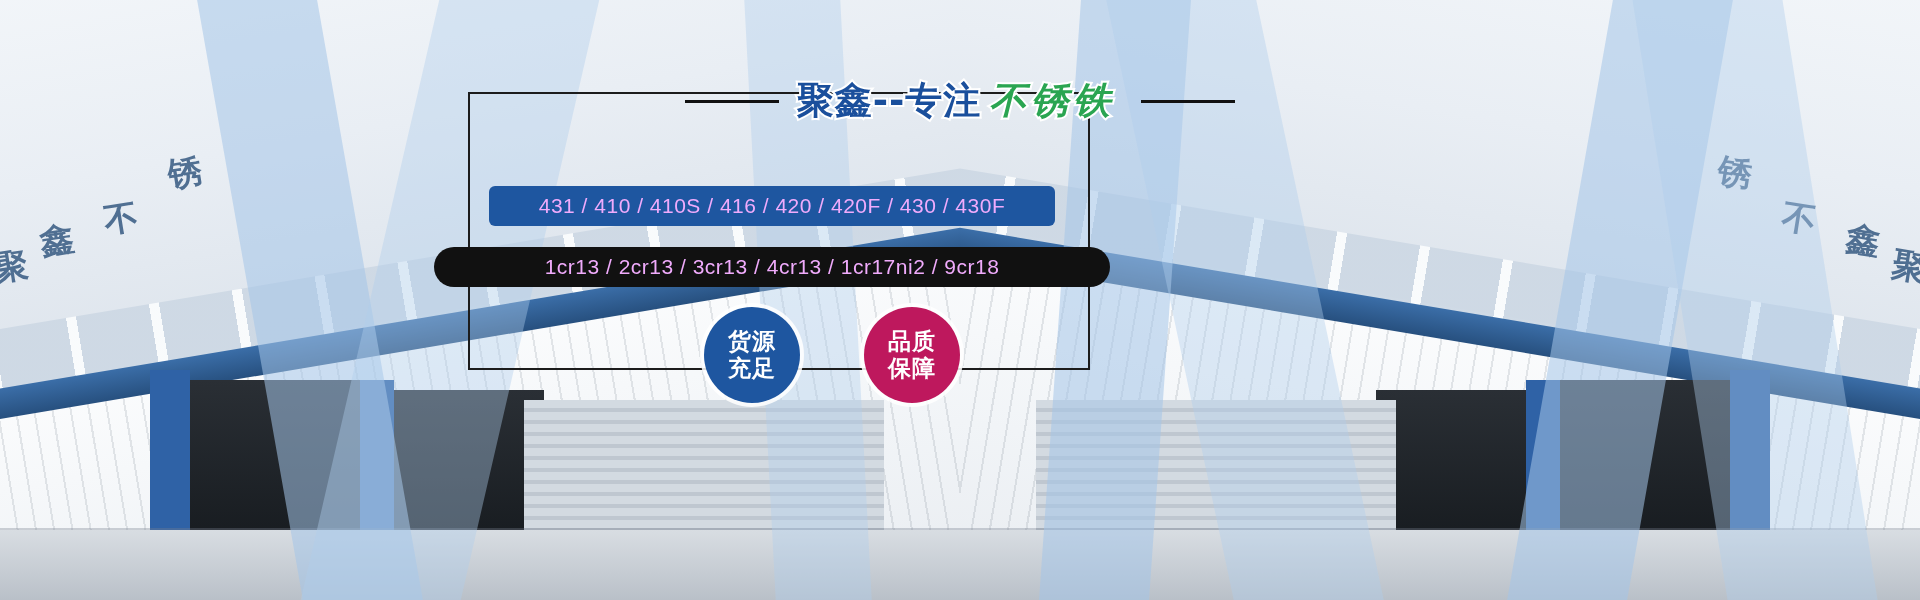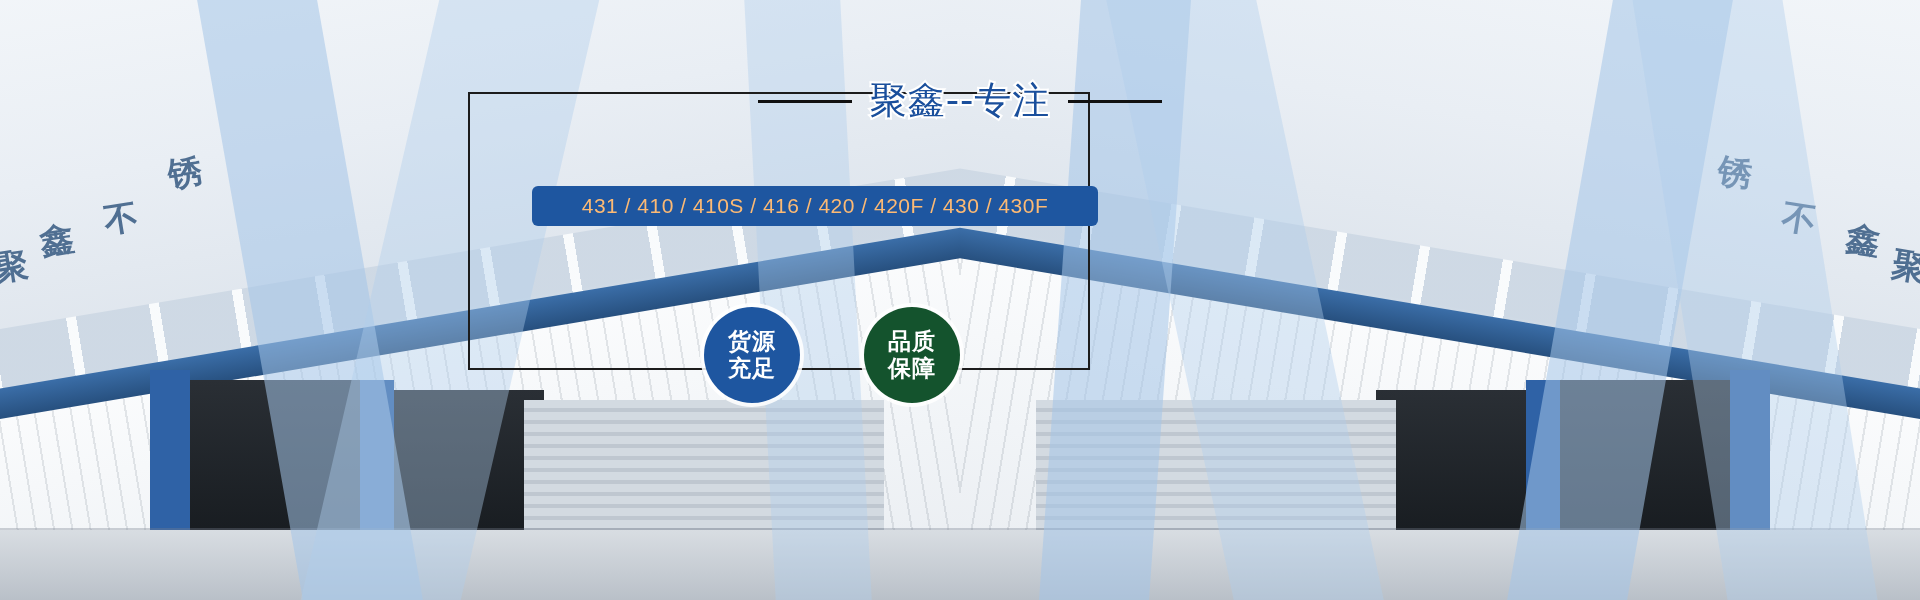--- a/index.html
+++ b/index.html
@@ -81,43 +81,43 @@
   .frame{position:absolute;left:468px;top:92px;width:622px;height:278px;
     border:2px solid #1c1c1c;box-sizing:border-box;}
 
   .headline{position:absolute;left:0;top:75px;width:1920px;height:52px;
     display:flex;align-items:center;justify-content:center;gap:0;}
   .rule{width:94px;height:3px;background:#111;}
   .ruleL{margin-right:18px;}
   .ruleR{margin-left:18px;}
   .h-blue,.h-green{
     font-family:"DejaVu Sans","Liberation Sans",sans-serif;
-    font-weight:400;font-size:37px;line-height:44px;letter-spacing:1px;white-space:nowrap;
+    font-weight:700;font-size:37px;line-height:44px;letter-spacing:1px;white-space:nowrap;
     -webkit-text-stroke:4px #ffffff;paint-order:stroke fill;
   }
   .h-blue{color:#1a4f9c;}
   .h-green{color:#2aa551;font-style:italic;padding:0 8px;letter-spacing:5px;
     text-shadow:1px 1px 0 rgba(255,255,255,.9);}
 
   .pill{position:absolute;display:flex;align-items:center;justify-content:center;
-    color:#fdba74;white-space:nowrap;box-sizing:border-box;margin-left:43px;}
+    color:#f0abfc;white-space:nowrap;box-sizing:border-box;}
   .pill-blue{left:489px;top:186px;width:566px;height:40px;border-radius:6px;
     background:#1e56a0;font-size:21px;letter-spacing:.5px;}
   .pill-black{left:434px;top:247px;width:676px;height:40px;border-radius:20px;
     background:#111111;font-size:21px;letter-spacing:.5px;}
 
   .circles{position:absolute;left:468px;top:305px;width:728px;height:100px;
     display:flex;align-items:center;justify-content:center;gap:64px;}
   .circle{width:96px;height:96px;border-radius:50%;
     display:flex;flex-direction:column;align-items:center;justify-content:center;
     color:#ffffff;font-weight:700;font-size:23px;line-height:27px;letter-spacing:1px;
     font-family:"DejaVu Sans","Liberation Sans",sans-serif;
     box-shadow:0 0 0 4px rgba(255,255,255,.85);}
   .c-blue{background:#1e56a0;}
-  .c-green{background:#14532d;}
+  .c-green{background:#be185d;}
 </style>
 </head>
 <body>
 
 <div class="banner">
 
   <div class="bg">
     <div class="sky"></div>
 
     <div class="wire" style="left:0;top:40px;width:470px;transform:rotate(6deg);"></div>
@@ -178,25 +178,27 @@
     </div>
   </div>
 
   <div class="content">
 
     <div class="frame"></div>
 
     <div class="headline">
       <span class="rule ruleL"></span>
       <span class="h-blue">聚鑫--专注</span>
+      <span class="h-green">不锈铁</span>
       <span class="rule ruleR"></span>
     </div>
 
     <div class="pill pill-blue">431  /  410   /  410S / 416 / 420 / 420F / 430 / 430F</div>
 
+    <div class="pill pill-black">1cr13  /  2cr13  /  3cr13  /  4cr13  /  1cr17ni2  /  9cr18</div>
 
     <div class="circles">
       <div class="circle c-blue">
         <span>货源</span>
         <span>充足</span>
       </div>
       <div class="circle c-green">
         <span>品质</span>
         <span>保障</span>
       </div>

